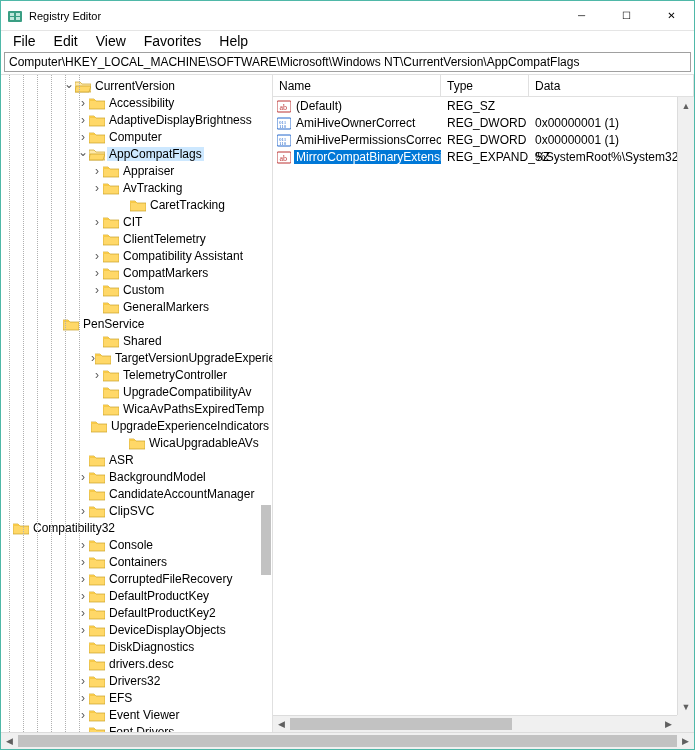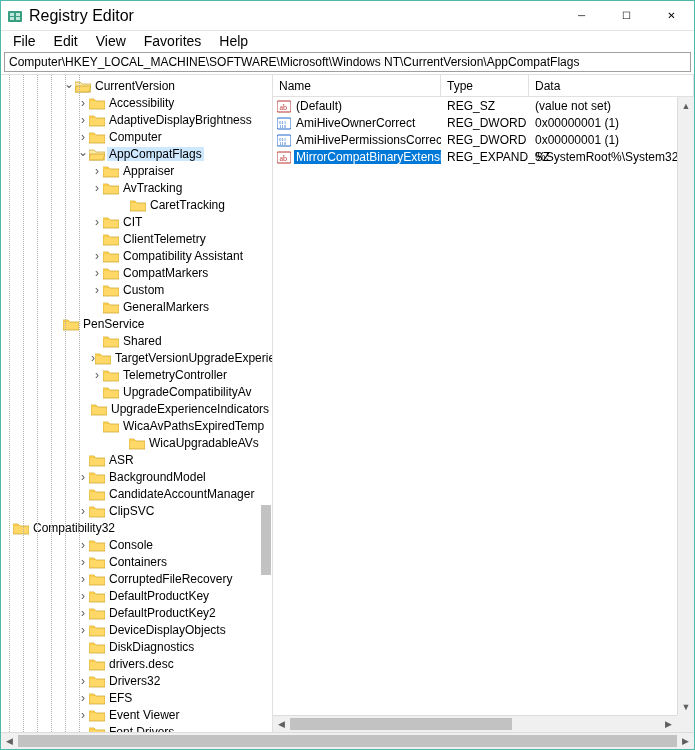--- a/index.html
+++ b/index.html
@@ -1,21 +1,21 @@
 <!DOCTYPE html>
 <html><head>
 <meta charset="utf-8">
 <style>
   * { margin: 0; padding: 0; box-sizing: border-box; }
   body { font-family: "Segoe UI", Tahoma, sans-serif; font-size: 12px; color: #000; background: #fff; overflow: hidden; }
   .window { width: 695px; height: 750px; border: 1px solid #4fb8a8; display: flex; flex-direction: column; background: #fff; position: relative; }
   
   .titlebar { height: 30px; display: flex; align-items: center; padding-left: 6px; border-bottom: 1px solid #e5e5e5; }
   .titlebar .icon-reg { width: 16px; height: 16px; margin-right: 6px; }
-  .titlebar .title { flex: 1; font-size: 16px; }
+  .titlebar .title { flex: 1; font-size: 11px; }
   .titlebar .winbtns { display: flex; height: 100%; }
   .titlebar .winbtn { width: 45px; display: flex; align-items: center; justify-content: center; font-family: "Segoe MDL2 Assets", sans-serif; font-size: 10px; cursor: default; }
   
   .menubar { height: 20px; display: flex; align-items: center; padding: 0 4px; gap: 2px; }
   .menubar .menuitem { padding: 2px 8px; font-size: 14px; cursor: default; }
   
   .addressbar { height: 20px; border: 1px solid #a0a0a0; margin: 1px 3px 2px 3px; padding: 1px 4px; font-size: 12px; display: flex; align-items: center; background: #fff; }
   
   .mainsplit { flex: 1; display: flex; overflow: hidden; border-top: 1px solid #e0e0e0; }
   .treepane { width: 272px; overflow: hidden; position: relative; border-right: 1px solid #e0e0e0; }
@@ -229,28 +229,28 @@
     <svg class="folder" viewBox="0 0 16 14">
               <use href="#folder-closed"></use>
             </svg>
     <span class="label ">UpgradeCompatibilityAv</span>
   </div>
           <div class="tree-row" style="padding-left:90px">
     <span class="expander blank" style="font-size:12px;"></span>
     <svg class="folder" viewBox="0 0 16 14">
               <use href="#folder-closed"></use>
             </svg>
+    <span class="label ">WicaAvPathsExpiredTemp</span>
+  </div>
+          <div class="tree-row" style="padding-left:90px">
+    <span class="expander blank" style="font-size:12px;"></span>
+    <svg class="folder" viewBox="0 0 16 14">
+              <use href="#folder-closed"></use>
+            </svg>
     <span class="label ">UpgradeExperienceIndicators</span>
-  </div>
-          <div class="tree-row" style="padding-left:90px">
-    <span class="expander blank" style="font-size:12px;"></span>
-    <svg class="folder" viewBox="0 0 16 14">
-              <use href="#folder-closed"></use>
-            </svg>
-    <span class="label ">WicaAvPathsExpiredTemp</span>
   </div>
           <div class="tree-row" style="padding-left:116px">
     <span class="expander blank" style="font-size:12px;"></span>
     <svg class="folder" viewBox="0 0 16 14">
               <use href="#folder-closed"></use>
             </svg>
     <span class="label ">WicaUpgradableAVs</span>
   </div>
           <div class="tree-row" style="padding-left:76px">
     <span class="expander blank" style="font-size:12px;"></span>
@@ -384,21 +384,20 @@
       </div>
       <div class="listbody" id="listbody">
           <div class="listrow ">
     <div class="c-name">
       <svg class="valicon" viewBox="0 0 14 14">
                 <use href="#val-str"></use>
               </svg>
       <span class="vname">(Default)</span>
     </div>
     <div class="c-type">REG_SZ</div>
-    <div class="c-data">(value not set)</div>
   </div>
           <div class="listrow ">
     <div class="c-name">
       <svg class="valicon" viewBox="0 0 14 14">
                 <use href="#val-bin"></use>
               </svg>
       <span class="vname">AmiHiveOwnerCorrect</span>
     </div>
     <div class="c-type">REG_DWORD</div>
     <div class="c-data">0x00000001 (1)</div>

